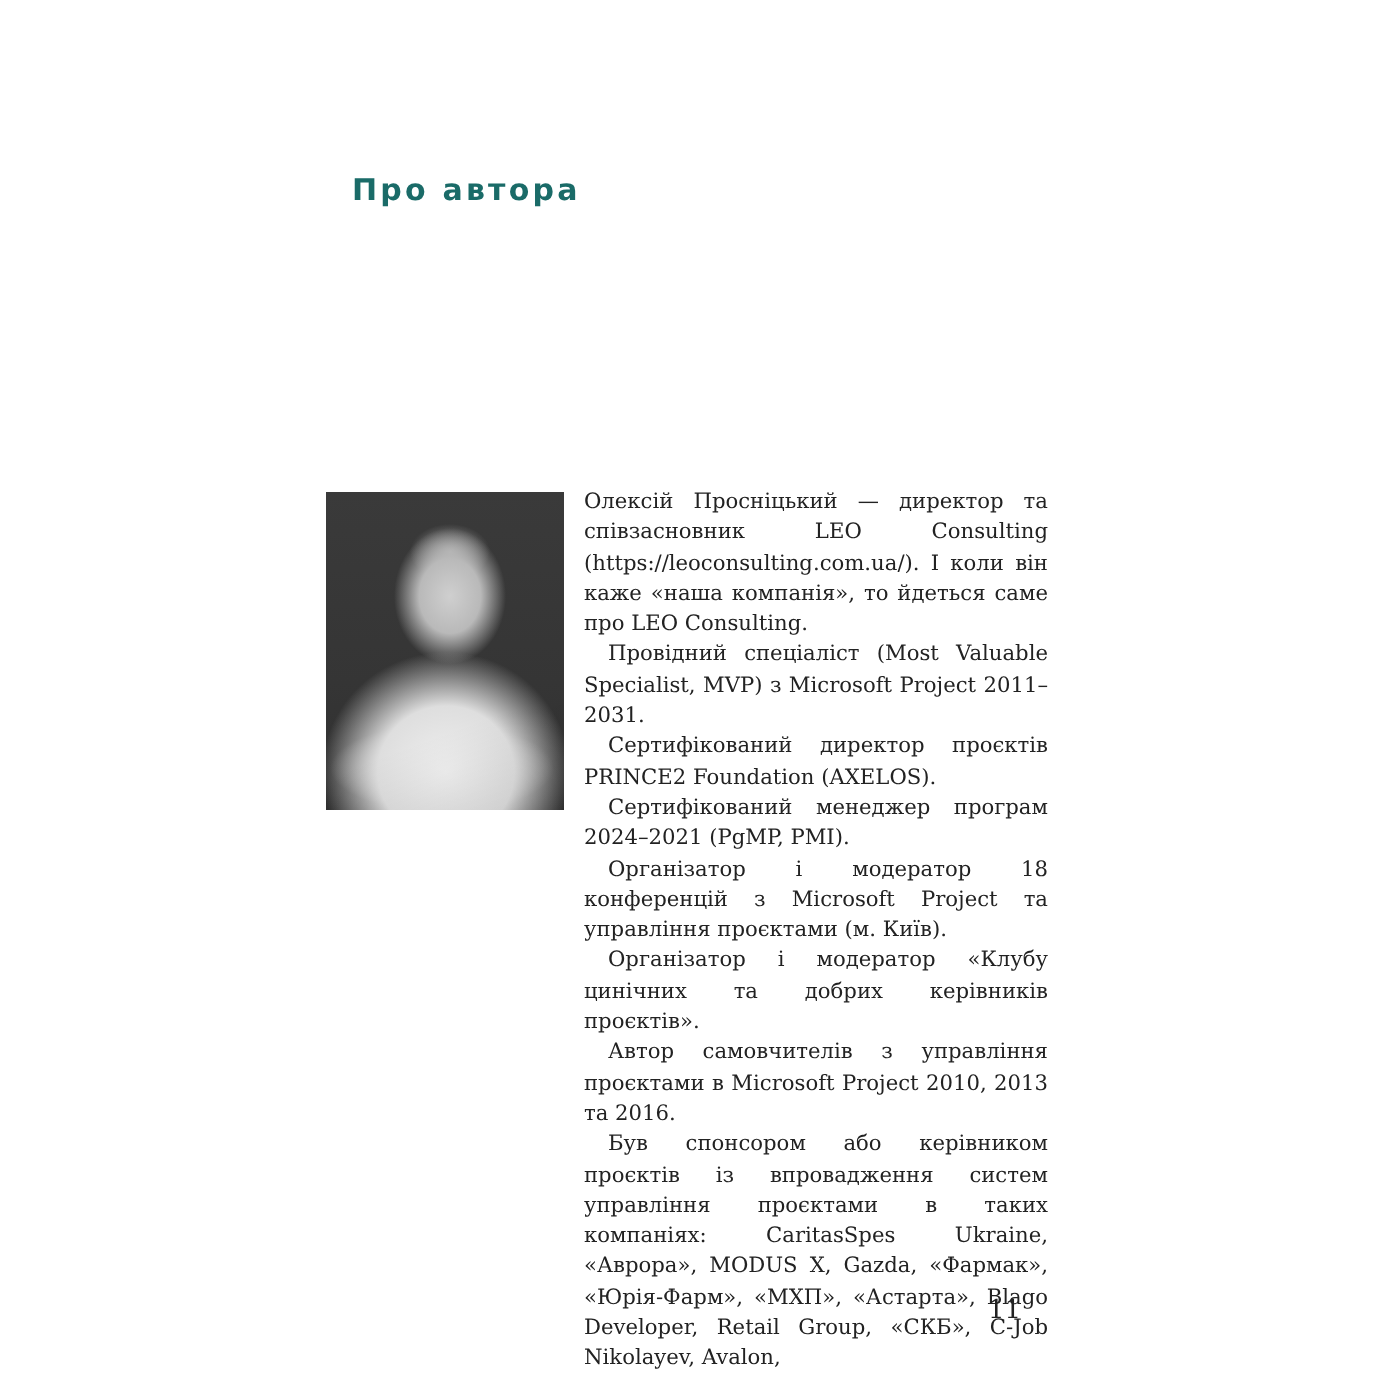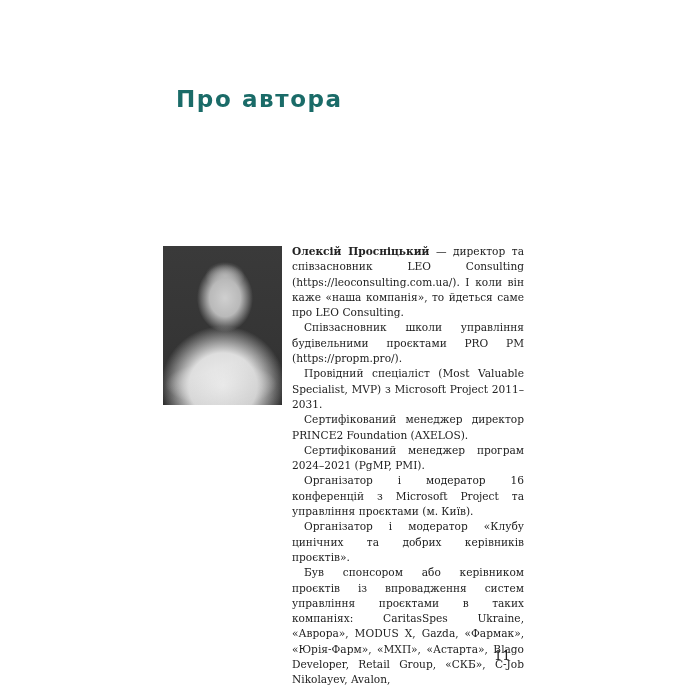--- a/index.html
+++ b/index.html
@@ -21,21 +21,21 @@
       width: 700px; height: 700px;
       background: #ffffff;
     }
     .chapter-title {
       position: absolute;
       left: 176px;
       top: 86px;
       margin: 0;
       font-family: "DejaVu Sans", "Liberation Sans", sans-serif;
       font-weight: bold;
-      font-size: 23px;
+      font-size: 15px;
       letter-spacing: 1.6px;
       color: #1a6b68;
       white-space: nowrap;
     }
     .photo {
       position: absolute;
       left: 163px;
       top: 246px;
       width: 119px;
       height: 159px;
@@ -66,21 +66,21 @@
       hyphens: manual;
     }
     .text-col p {
       margin: 0;
       text-indent: 12px;
     }
     .text-col p.first {
       text-indent: 0;
     }
     .text-col .name {
-      font-weight: bold;
+      font-weight: normal;
     }
     .page-number {
       position: absolute;
       left: 494px;
       top: 648px;
       font-family: "DejaVu Serif", "Liberation Serif", serif;
       font-size: 13px;
       color: #222222;
     }
   </style>
@@ -90,24 +90,24 @@
 <div class="page">
 
   <h1 class="chapter-title">Про автора</h1>
 
   <div class="photo" title="Black-and-white portrait of Oleksii Prosnitskyi in a white shirt with arms crossed">
     <div class="shirt-shade"></div>
   </div>
 
   <div class="text-col">
     <p class="first"><span class="name">Олексій Просніцький</span><span> — директор та співзасновник LEO Consulting (https://leoconsulting.com.ua/). І коли він каже «наша компанія», то йдеться саме про LEO Consulting.</span></p>
-    <p>Співзасновник школи управління будівельними проєктами PRO PM (https://propm.pro/).</p>
     <p>Провідний спеціаліст (Most Valuable Specialist, MVP) з Microsoft Project 2011–2031.</p>
-    <p>Сертифікований менеджер директор PRINCE2 Foundation (AXELOS).</p>
+    <p>Сертифікований директор проєктів PRINCE2 Foundation (AXELOS).</p>
     <p>Сертифікований менеджер програм 2024–2021 (PgMP, PMI).</p>
-    <p>Організатор і модератор 16 конференцій з Microsoft Project та управління проєктами (м. Київ).</p>
+    <p>Організатор і модератор 18 конференцій з Microsoft Project та управління проєктами (м. Київ).</p>
     <p>Організатор і модератор «Клубу цинічних та добрих керівників проєктів».</p>
+    <p>Автор самовчителів з управління проєктами в Microsoft Project 2010, 2013 та 2016.</p>
     <p>Був спонсором або керівником проєктів із впровадження систем управління проєктами в таких компаніях: CaritasSpes Ukraine, «Аврора», MODUS X, Gazda, «Фармак», «Юрія-Фарм», «МХП», «Астарта», Blago Developer, Retail Group, «СКБ», C-Job Nikolayev, Avalon,</p>
   </div>
 
   <div class="page-number">11</div>
 
 </div>
 
 </body></html>

